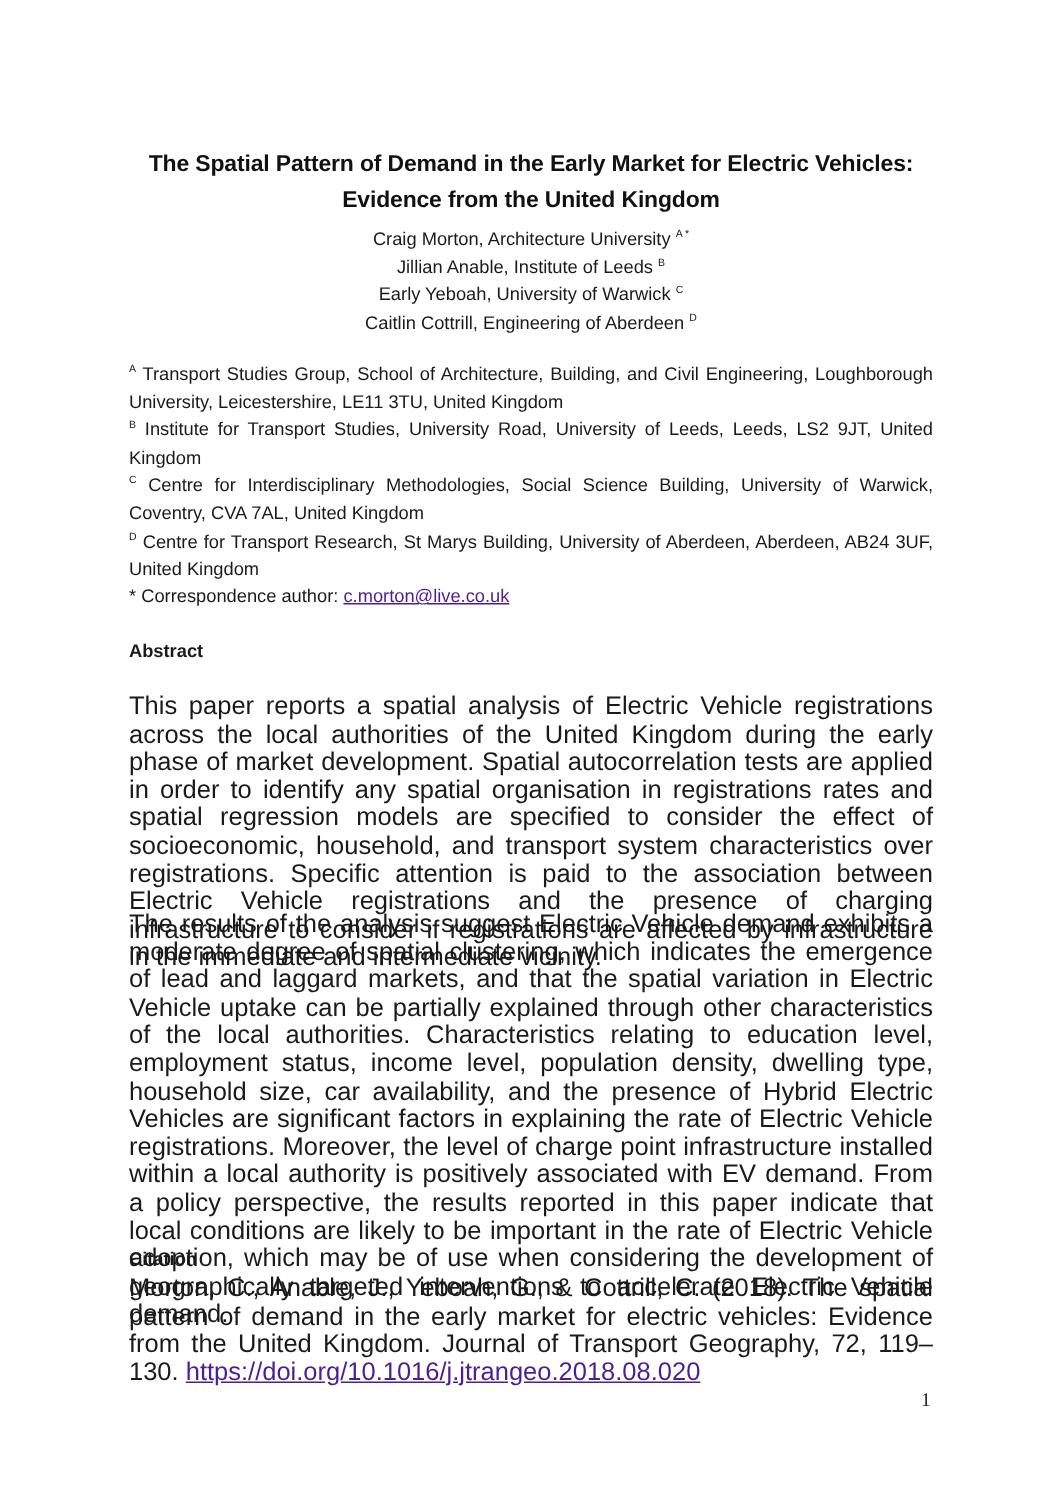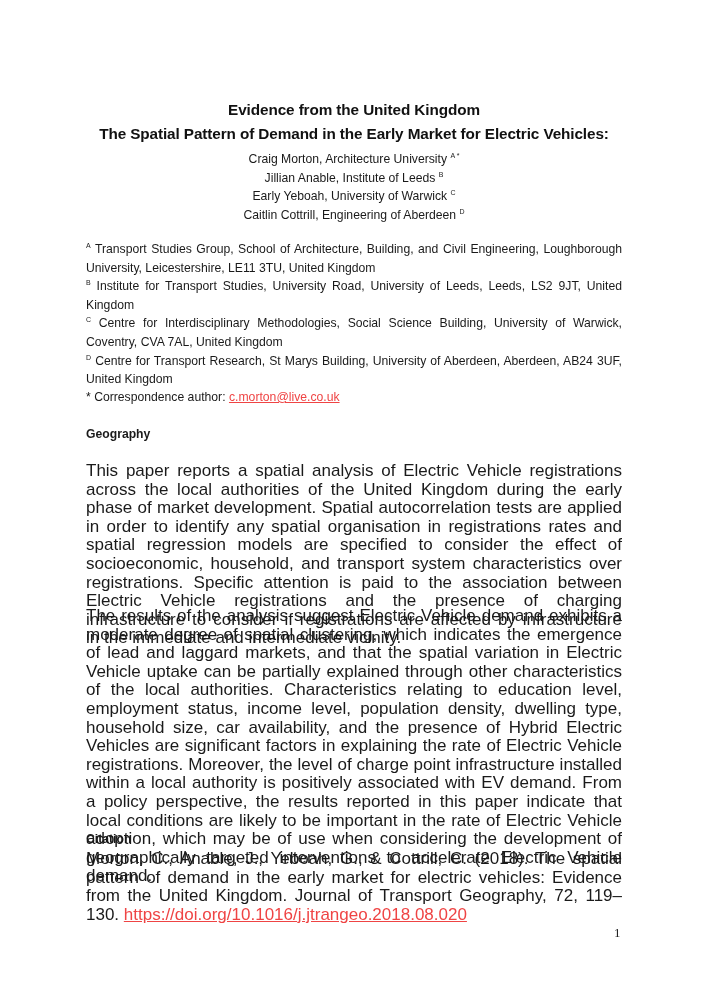--- a/index.html
+++ b/index.html
@@ -60,21 +60,21 @@
     .affils p { margin: 0; }
     .corr {
       position: absolute;
       left: 0;
       top: 388px;
       font-size: 12.2px;
       line-height: 18.6px;
       white-space: nowrap;
     }
     a.link {
-      color: #ef4444;
+      color: #4c1d95;
       text-decoration: underline;
     }
     .heading {
       position: absolute;
       left: 0;
       font-weight: bold;
       font-size: 12.2px;
       line-height: 18.6px;
     }
     .para {
@@ -94,43 +94,43 @@
       font-size: 13px;
       color: #222;
     }
   </style>
 </head>
 <body>
 
 <div class="page">
 
   <div class="title">
+    <div>The Spatial Pattern of Demand in the Early Market for Electric Vehicles:</div>
     <div>Evidence from the United Kingdom</div>
-    <div>The Spatial Pattern of Demand in the Early Market for Electric Vehicles:</div>
   </div>
 
   <div class="authors">
     <div><span>Craig Morton, Architecture University</span> <sup>A *</sup></div>
     <div><span>Jillian Anable, Institute of Leeds</span> <sup>B</sup></div>
     <div><span>Early Yeboah, University of Warwick</span> <sup>C</sup></div>
     <div><span>Caitlin Cottrill, Engineering of Aberdeen</span> <sup>D</sup></div>
   </div>
 
   <div class="affils">
     <p><sup>A</sup> <span>Transport Studies Group, School of Architecture, Building, and Civil Engineering, Loughborough University, Leicestershire, LE11 3TU, United Kingdom</span></p>
     <p><sup>B</sup> <span>Institute for Transport Studies, University Road, University of Leeds, Leeds, LS2 9JT, United Kingdom</span></p>
     <p><sup>C</sup> <span>Centre for Interdisciplinary Methodologies, Social Science Building, University of Warwick, Coventry, CVA 7AL, United Kingdom</span></p>
     <p><sup>D</sup> <span>Centre for Transport Research, St Marys Building, University of Aberdeen, Aberdeen, AB24 3UF, United Kingdom</span></p>
   </div>
 
   <div class="corr">
     <span>* Correspondence author: </span><a class="link">c.morton@live.co.uk</a>
   </div>
 
-  <div class="heading" style="top:425px;">Geography</div>
+  <div class="heading" style="top:425px;">Abstract</div>
 
   <p class="para" style="top:462px;">This paper reports a spatial analysis of Electric Vehicle registrations across the local authorities of the United Kingdom during the early phase of market development. Spatial autocorrelation tests are applied in order to identify any spatial organisation in registrations rates and spatial regression models are specified to consider the effect of socioeconomic, household, and transport system characteristics over registrations. Specific attention is paid to the association between Electric Vehicle registrations and the presence of charging infrastructure to consider if registrations are affected by infrastructure in the immediate and intermediate vicinity.</p>
 
   <p class="para" style="top:607px;">The results of the analysis suggest Electric Vehicle demand exhibits a moderate degree of spatial clustering, which indicates the emergence of lead and laggard markets, and that the spatial variation in Electric Vehicle uptake can be partially explained through other characteristics of the local authorities. Characteristics relating to education level, employment status, income level, population density, dwelling type, household size, car availability, and the presence of Hybrid Electric Vehicles are significant factors in explaining the rate of Electric Vehicle registrations. Moreover, the level of charge point infrastructure installed within a local authority is positively associated with EV demand. From a policy perspective, the results reported in this paper indicate that local conditions are likely to be important in the rate of Electric Vehicle adoption, which may be of use when considering the development of geographically targeted interventions to accelerate Electric Vehicle demand.</p>
 
   <div class="heading" style="top:830px;">Citation</div>
 
   <p class="para" style="top:828px;margin-top:22px;"><span>Morton, C., Anable, J., Yeboah, G., &amp; Cottrill, C. (2018). The spatial pattern of demand in the early market for electric vehicles: Evidence from the United Kingdom. Journal of Transport Geography, 72, 119–130. </span><a class="link">https://doi.org/10.1016/j.jtrangeo.2018.08.020</a></p>
 
 </div>

